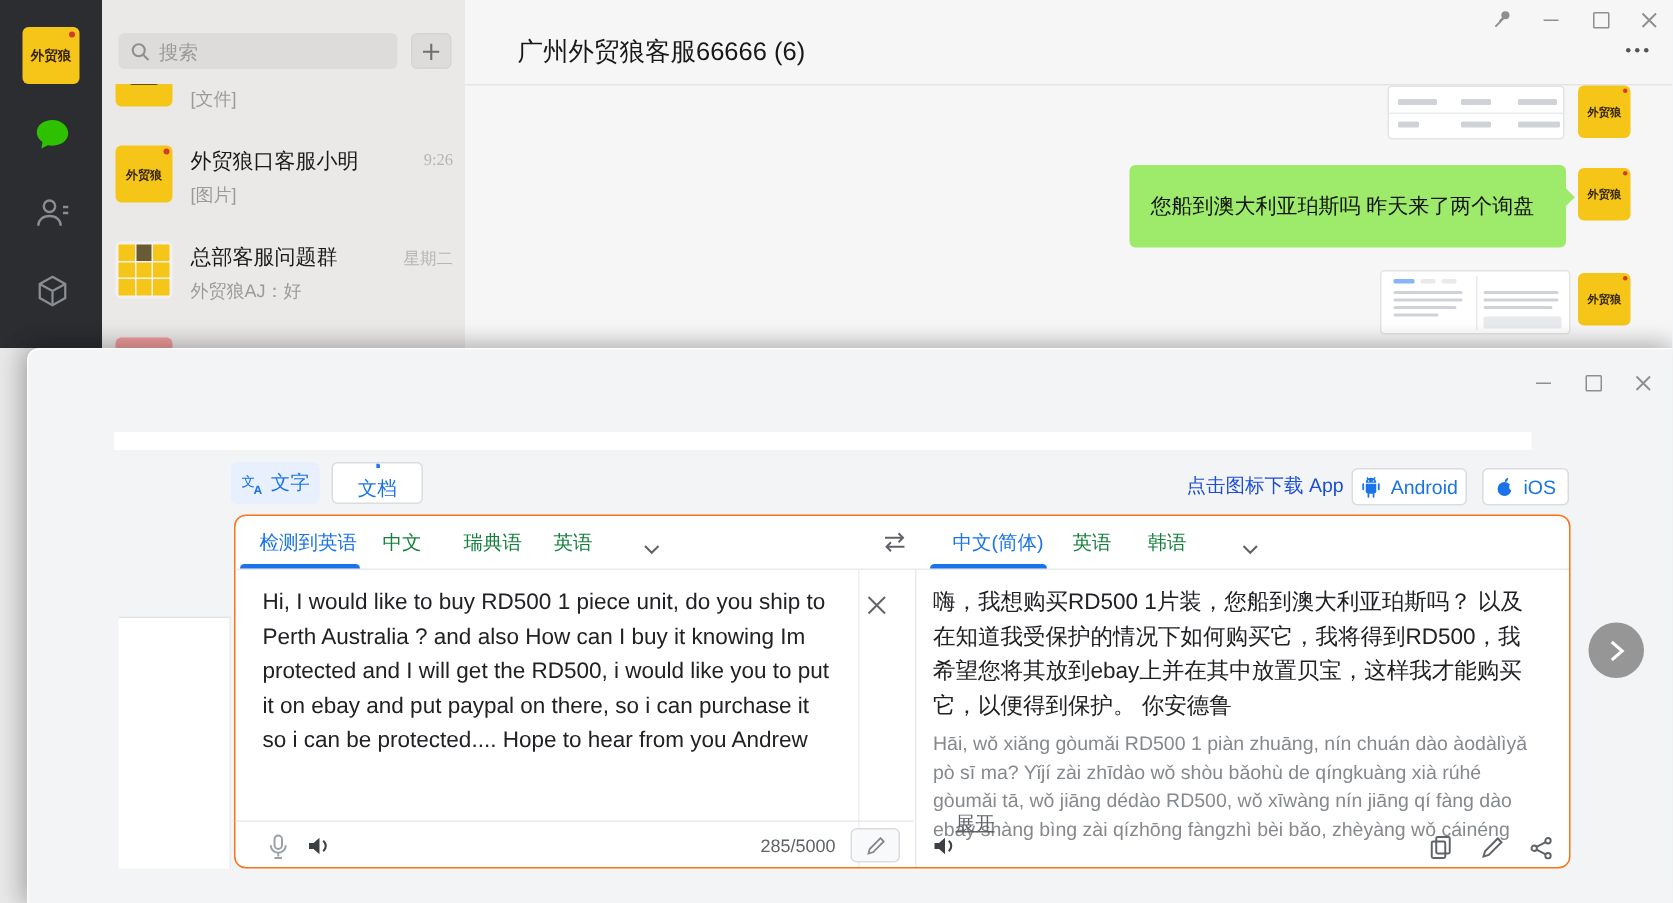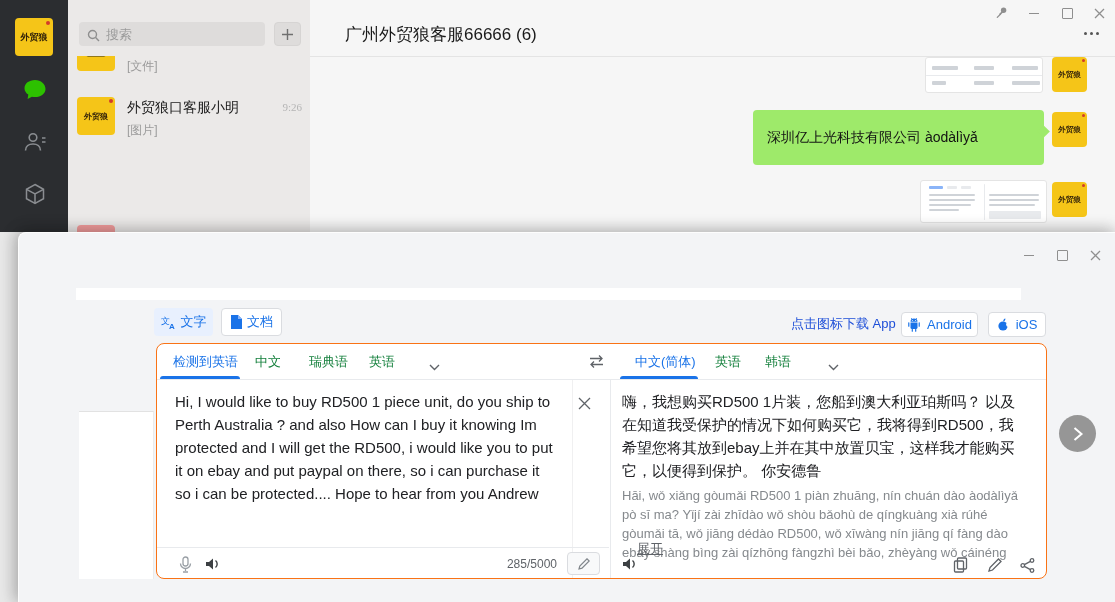--- a/index.html
+++ b/index.html
@@ -61,21 +61,21 @@
   #twin{left:18px;top:232px;width:1097px;height:370px;background:#f3f4f6;border-radius:8px 0 0 0;
     box-shadow:0 -3px 16px rgba(0,0,0,.2),-5px 0 16px rgba(0,0,0,.14);border-top:1px solid #fdfdfd;border-left:1px solid #fdfdfd;}
   .t-ctl{width:16px;height:16px;display:flex;align-items:center;justify-content:center;}
   .mini-bar{width:10px;height:1px;background:#8f8f8f;}
   .maxi-box{width:9px;height:9px;border:1px solid #8f8f8f;border-radius:1px;}
   .white-band{left:57px;top:55px;width:945px;height:12px;background:#ffffff;}
   .left-panel{left:60px;top:178px;width:74px;height:167px;background:#fff;border-top:1px solid #e2e2e2;border-right:1px solid #ececec;}
   .chip{height:28px;border-radius:4px;display:flex;align-items:center;justify-content:center;gap:5px;
     font-size:13px;color:#1a73e8;box-sizing:border-box;}
   .chip-text{left:135px;top:75px;width:59px;background:#e8f0fe;}
-  .chip-doc{left:202px;top:75px;width:61px;background:#fff;border:1px solid #dadce0;}
+  .chip-doc{left:202px;top:75px;width:61px;background:#fff;border:1px solid #dadce0;flex-direction:column;}
   .dl-hint{left:772px;top:82px;font-size:13px;color:#1d4ed8;}
   .app-btn{height:25px;border:1px solid #dadce0;border-radius:4px;background:#fff;display:flex;align-items:center;
     justify-content:center;gap:6px;font-size:13px;color:#1a73e8;box-sizing:border-box;}
   .btn-android{left:882px;top:79px;width:77px;}
   .btn-ios{left:969px;top:79px;width:58px;}
 
   #tcard{left:137px;top:110px;width:891px;height:236px;background:#fff;border:1px solid #f97316;
     border-radius:8px;box-sizing:border-box;}
   .tabbar-line{left:0;top:35px;width:889px;height:1px;background:#e8eaed;}
   .ttab{top:9px;font-size:13px;color:#15803d;white-space:nowrap;}
@@ -138,20 +138,36 @@
     </div>
     <div class="abs citem" style="top:91px;">
       <div class="cav cav-y">
         <span>外贸狼</span>
           <b></b>
       </div>
       <span class="ctitle">外贸狼口客服小明</span>
       <span class="ctime">9:26</span>
       <span class="csub">[图片]</span>
     </div>
+    <div class="abs citem" style="top:155px;">
+      <div class="cav cav-grid">
+        <i></i>
+          <i class="dk"></i>
+          <i></i>
+          <i></i>
+          <i></i>
+          <i></i>
+          <i></i>
+          <i></i>
+          <i></i>
+      </div>
+      <span class="ctitle">总部客服问题群</span>
+      <span class="ctime">星期二</span>
+      <span class="csub">外贸狼AJ：好</span>
+    </div>
     <div class="abs citem" style="top:219px;">
       <div class="cav cav-pink">
           <i></i>
         </div>
     </div>
 
     <div class="abs search-row">
       <input class="abs search-input" placeholder="搜索" style="">
       <span class="abs search-mag">
         <svg width="13" height="13" viewBox="0 0 13 13" fill="none" stroke="#8e8e8e" stroke-width="1.4">
@@ -203,21 +219,21 @@
       <i style="left:6px;top:23px;width:14px;height:4px;"></i>
         <i style="left:48px;top:23px;width:20px;height:4px;"></i>
         <i style="left:86px;top:23px;width:28px;height:4px;"></i>
     </div>
     <div class="abs msg-av" style="top:57px;">
       <span>外贸狼</span>
         <b></b>
     </div>
 
     <div class="abs bubble">
-      <span>深圳亿上光科技有限公司 àodàlìyǎ</span>
+      <span>您船到澳大利亚珀斯吗 昨天来了两个询盘</span>
       <span class="bubble-tail"></span>
     </div>
     <div class="abs msg-av" style="top:112px;">
       <span>外贸狼</span>
         <b></b>
     </div>
 
     <div class="abs img-msg" style="left:610px;top:180px;width:127px;height:43px;">
       <i class="bl" style="left:8px;top:5px;width:14px;height:3px;"></i>
         <i class="lt" style="left:26px;top:5px;width:10px;height:3px;"></i>

